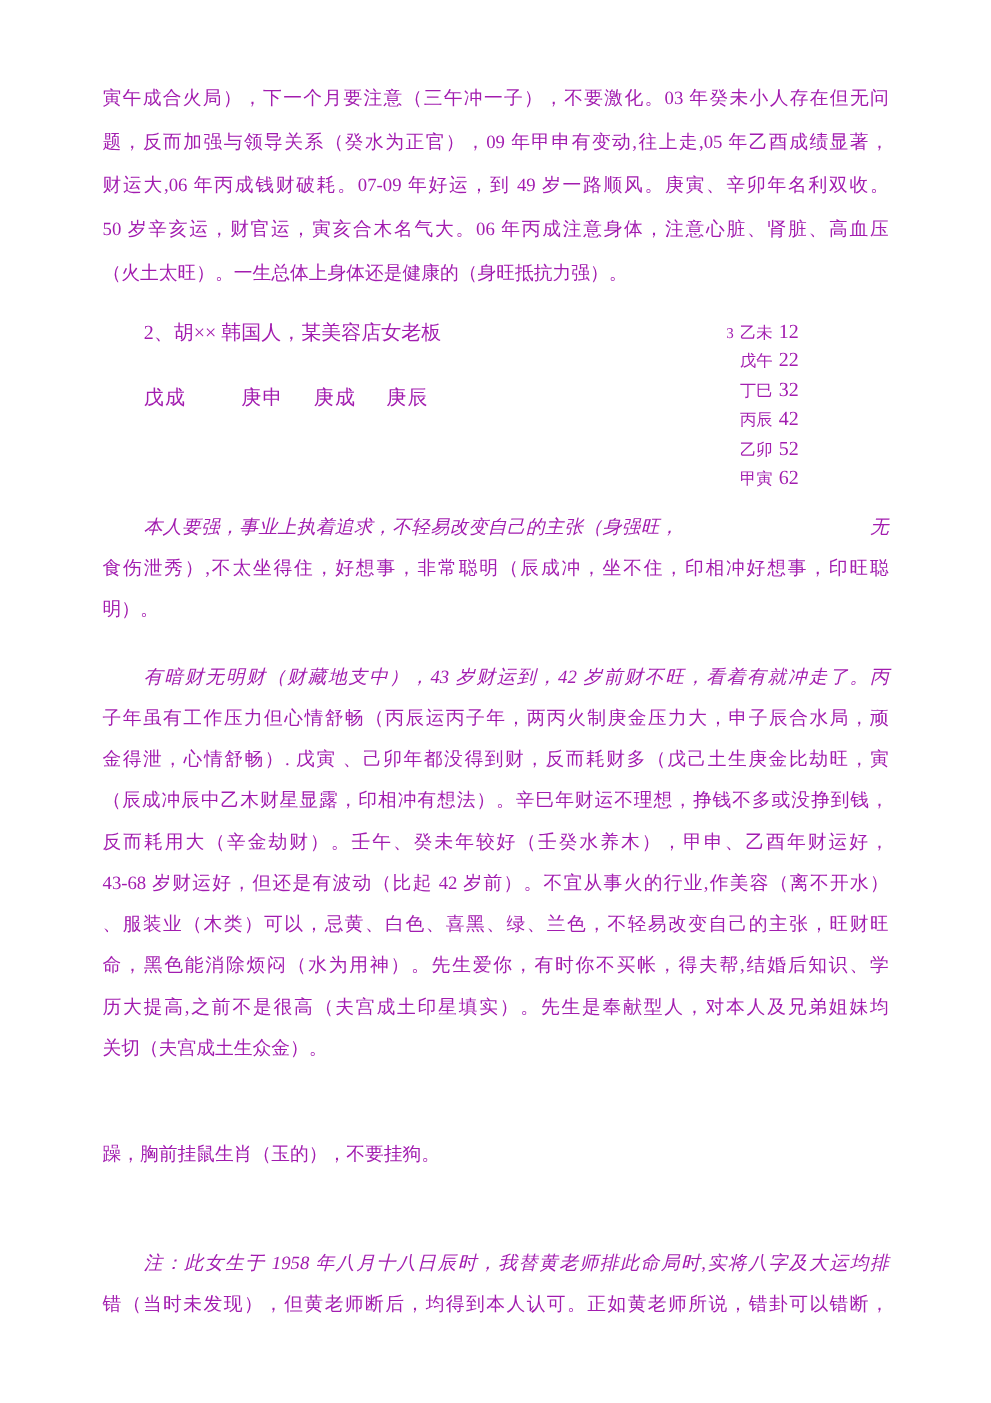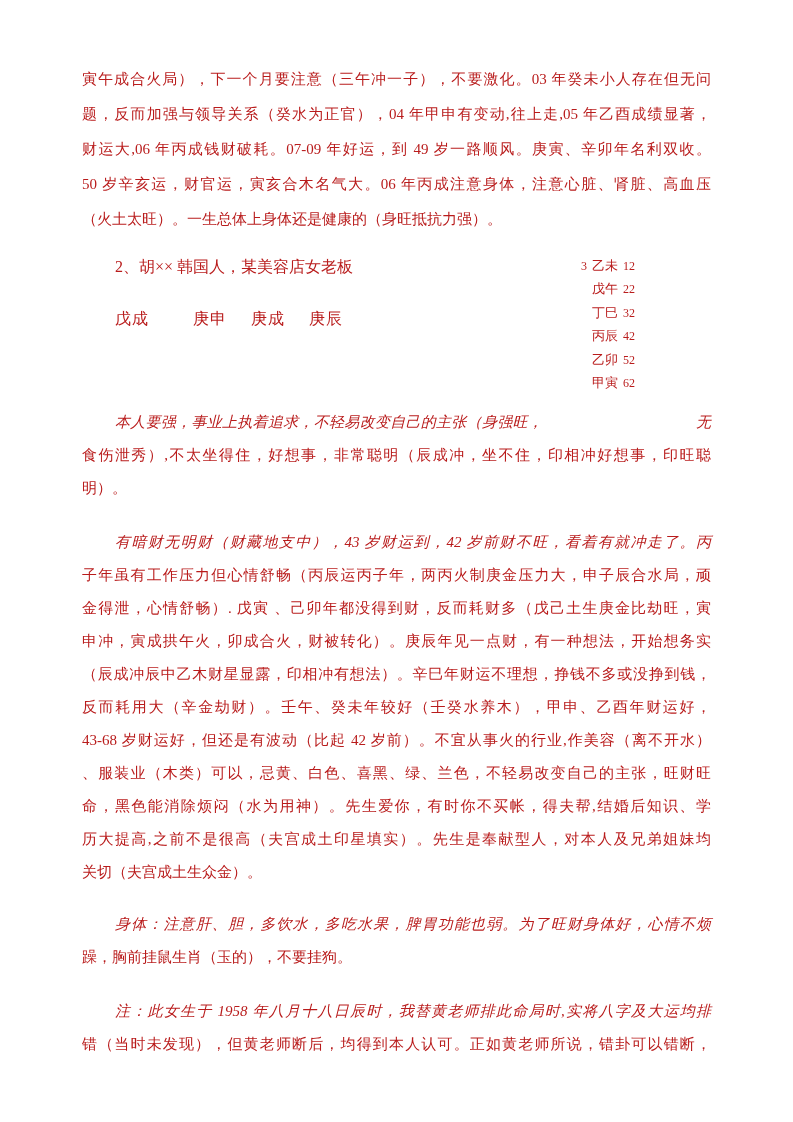--- a/index.html
+++ b/index.html
@@ -6,21 +6,21 @@
     margin: 0;
     padding: 0;
     background: #ffffff;
   }
   .page {
     position: relative;
     width: 793px;
     height: 1122px;
     background: #ffffff;
     font-family: "Liberation Serif", "DejaVu Serif", serif;
-    color: #b91c1c;
+    color: #a21caf;
     overflow: hidden;
     border-radius: 18px;
   }
   .para {
     position: absolute;
     left: 82px;
     width: 629px;
     font-size: 15px;
   }
   .line {
@@ -64,21 +64,21 @@
     align-items: baseline;
     height: 23.4px;
     line-height: 23.4px;
     font-size: 13px;
   }
   .dayun-prefix {
     width: 11px;
     font-size: 12px;
   }
   .dayun-age {
-    font-size: 12px;
+    font-size: 16px;
     margin-left: 5px;
   }
   .pillars {
     position: absolute;
     left: 115px;
     top: 307px;
     font-size: 16px;
     line-height: 24px;
     letter-spacing: 1px;
   }
@@ -86,21 +86,21 @@
   .pillar:first-child { margin-right: 44px; }
   .pillar:last-child { margin-right: 0; }
 </style>
 </head>
 <body>
 
 <div class="page">
 
   <div class="para p1">
     <div class="line">寅午成合火局），下一个月要注意（三午冲一子），不要激化。03 年癸未小人存在但无问</div>
-    <div class="line">题，反而加强与领导关系（癸水为正官），04 年甲申有变动,往上走,05 年乙酉成绩显著，</div>
+    <div class="line">题，反而加强与领导关系（癸水为正官），09 年甲申有变动,往上走,05 年乙酉成绩显著，</div>
     <div class="line">财运大,06 年丙成钱财破耗。07-09 年好运，到 49 岁一路顺风。庚寅、辛卯年名利双收。</div>
     <div class="line">50 岁辛亥运，财官运，寅亥合木名气大。06 年丙成注意身体，注意心脏、肾脏、高血压</div>
     <div class="line last">（火土太旺）。一生总体上身体还是健康的（身旺抵抗力强）。</div>
   </div>
 
   <div class="heading">2、胡×× 韩国人，某美容店女老板</div>
 
   <div class="dayun">
     <div class="dayun-row">
       <span class="dayun-prefix">3</span>
@@ -141,32 +141,30 @@
   <div class="para p2">
     <div class="line indent">本人要强，事业上执着追求，不轻易改变自己的主张（身强旺，　　　　　　　　　　无</div>
     <div class="line">食伤泄秀）,不太坐得住，好想事，非常聪明（辰成冲，坐不住，印相冲好想事，印旺聪</div>
     <div class="line last">明）。</div>
   </div>
 
   <div class="para p3">
     <div class="line indent">有暗财无明财（财藏地支中），43 岁财运到，42 岁前财不旺，看着有就冲走了。丙</div>
     <div class="line">子年虽有工作压力但心情舒畅（丙辰运丙子年，两丙火制庚金压力大，申子辰合水局，顽</div>
     <div class="line">金得泄，心情舒畅）. 戊寅 、己卯年都没得到财，反而耗财多（戊己土生庚金比劫旺，寅</div>
-    <div class="line">申冲，寅成拱午火，卯成合火，财被转化）。庚辰年见一点财，有一种想法，开始想务实</div>
     <div class="line">（辰成冲辰中乙木财星显露，印相冲有想法）。辛巳年财运不理想，挣钱不多或没挣到钱，</div>
     <div class="line">反而耗用大（辛金劫财）。壬午、癸未年较好（壬癸水养木），甲申、乙酉年财运好，</div>
     <div class="line">43-68 岁财运好，但还是有波动（比起 42 岁前）。不宜从事火的行业,作美容（离不开水）</div>
     <div class="line">、服装业（木类）可以，忌黄、白色、喜黑、绿、兰色，不轻易改变自己的主张，旺财旺</div>
     <div class="line">命，黑色能消除烦闷（水为用神）。先生爱你，有时你不买帐，得夫帮,结婚后知识、学</div>
     <div class="line">历大提高,之前不是很高（夫宫成土印星填实）。先生是奉献型人，对本人及兄弟姐妹均</div>
     <div class="line last">关切（夫宫成土生众金）。</div>
   </div>
 
   <div class="para p4">
-    <div class="line indent">身体：注意肝、胆，多饮水，多吃水果，脾胃功能也弱。为了旺财身体好，心情不烦</div>
     <div class="line last">躁，胸前挂鼠生肖（玉的），不要挂狗。</div>
   </div>
 
   <div class="para p5">
     <div class="line indent">注：此女生于 1958 年八月十八日辰时，我替黄老师排此命局时,实将八字及大运均排</div>
     <div class="line">错（当时未发现），但黄老师断后，均得到本人认可。正如黄老师所说，错卦可以错断，</div>
   </div>
 
 </div>
 

